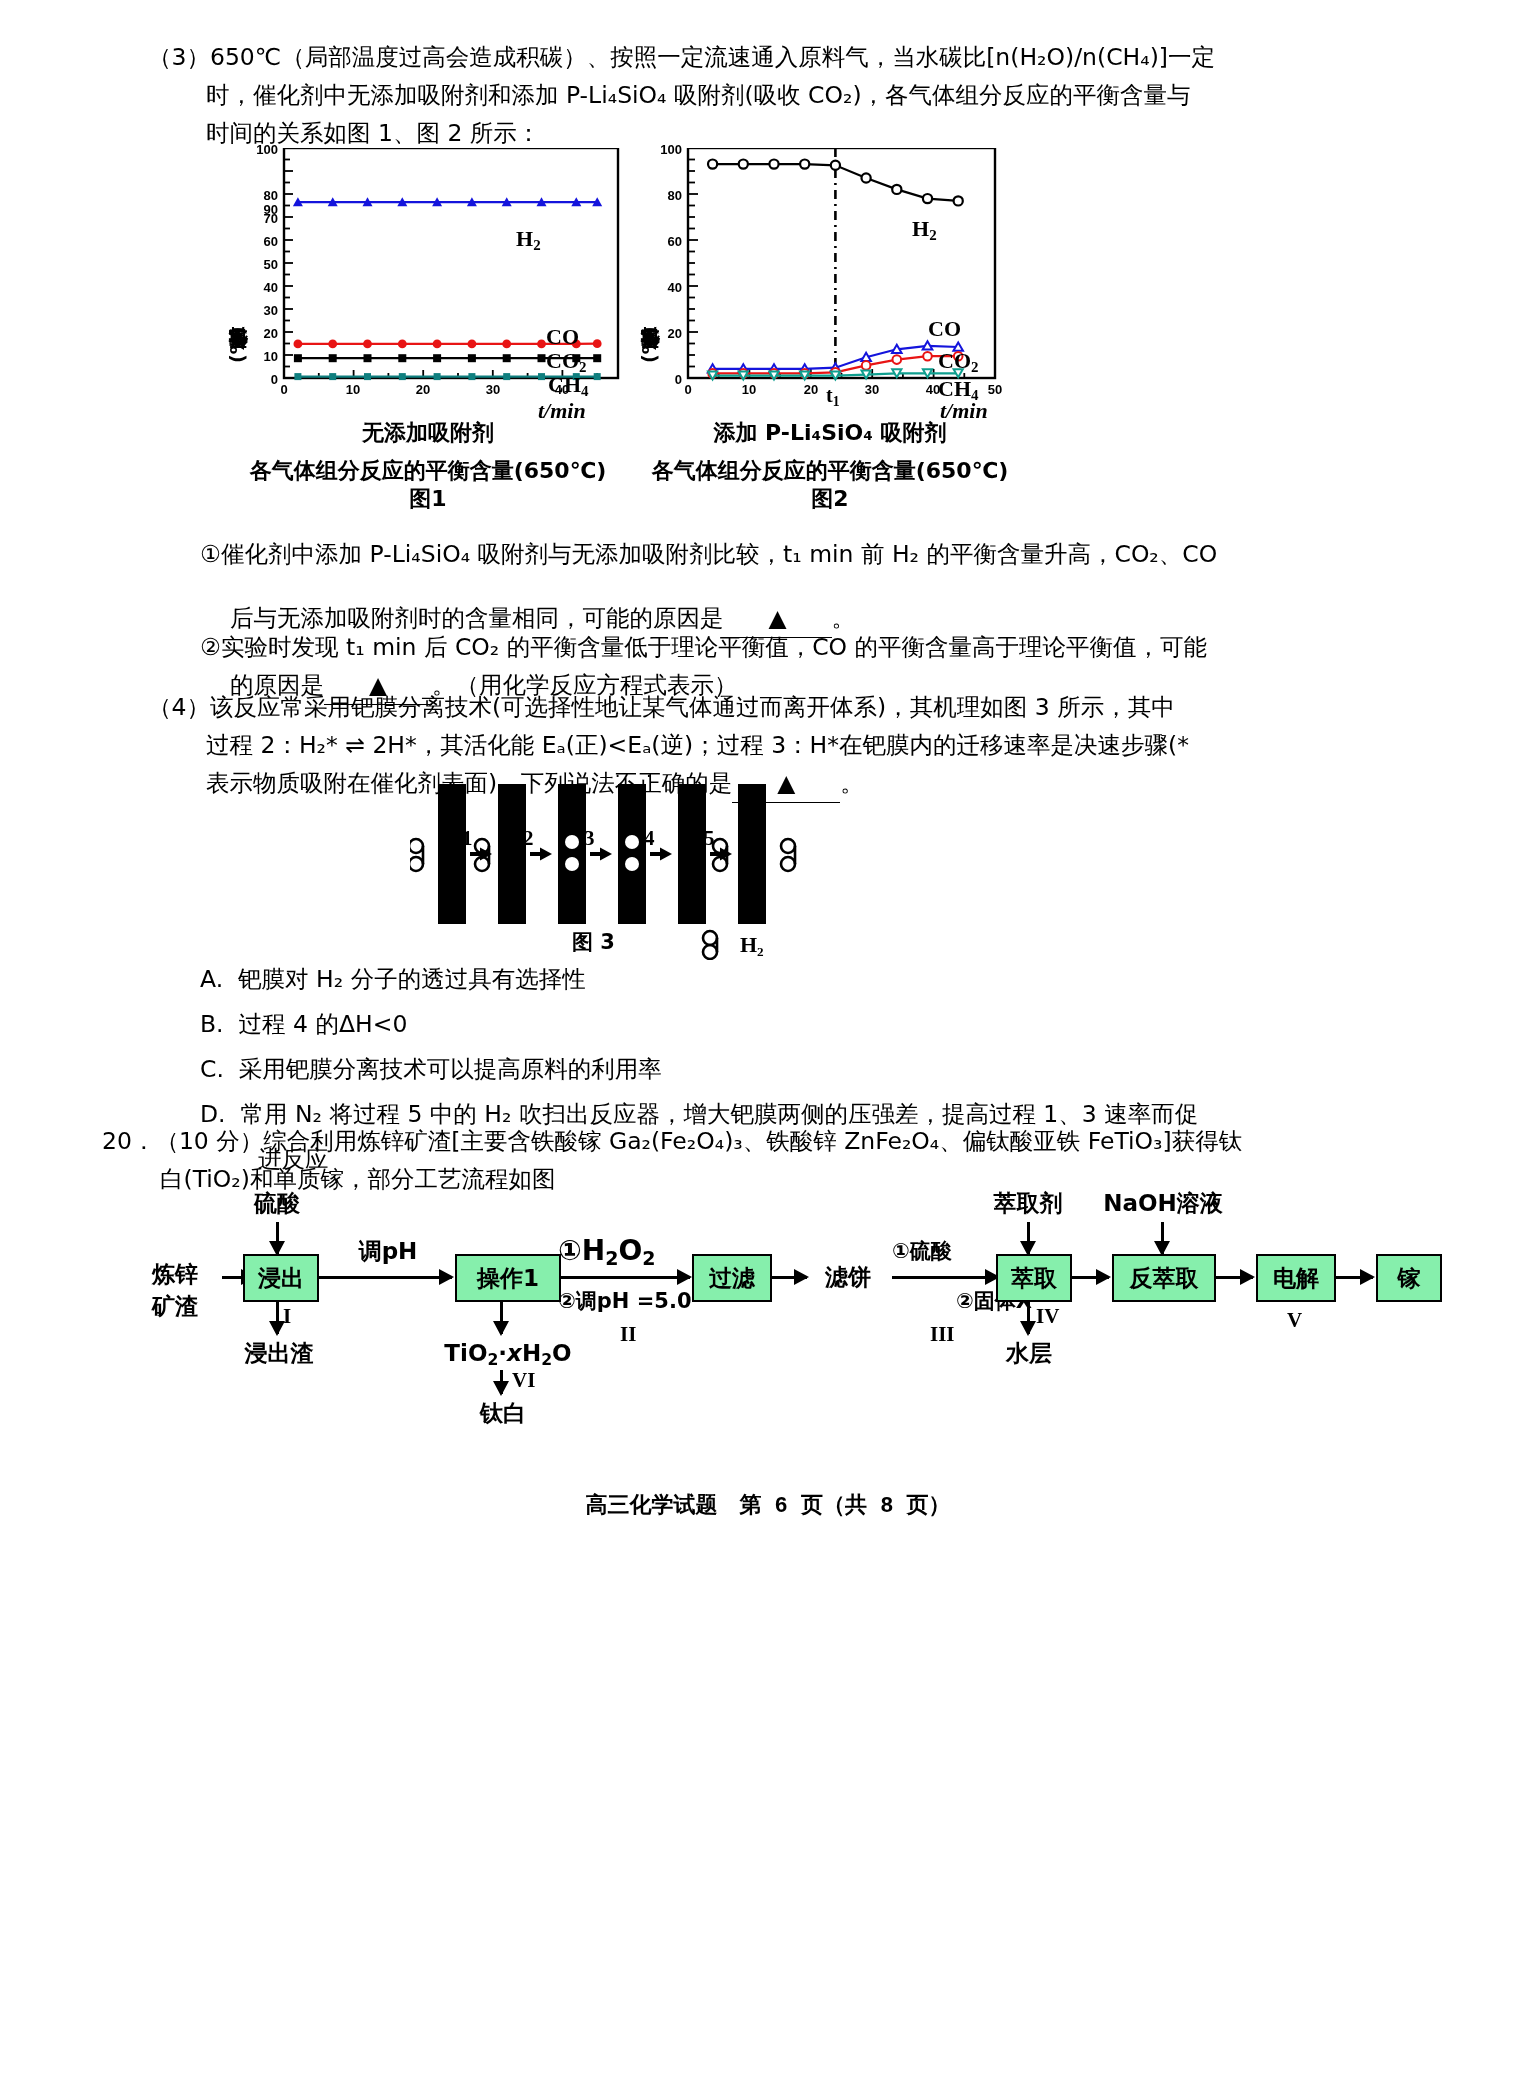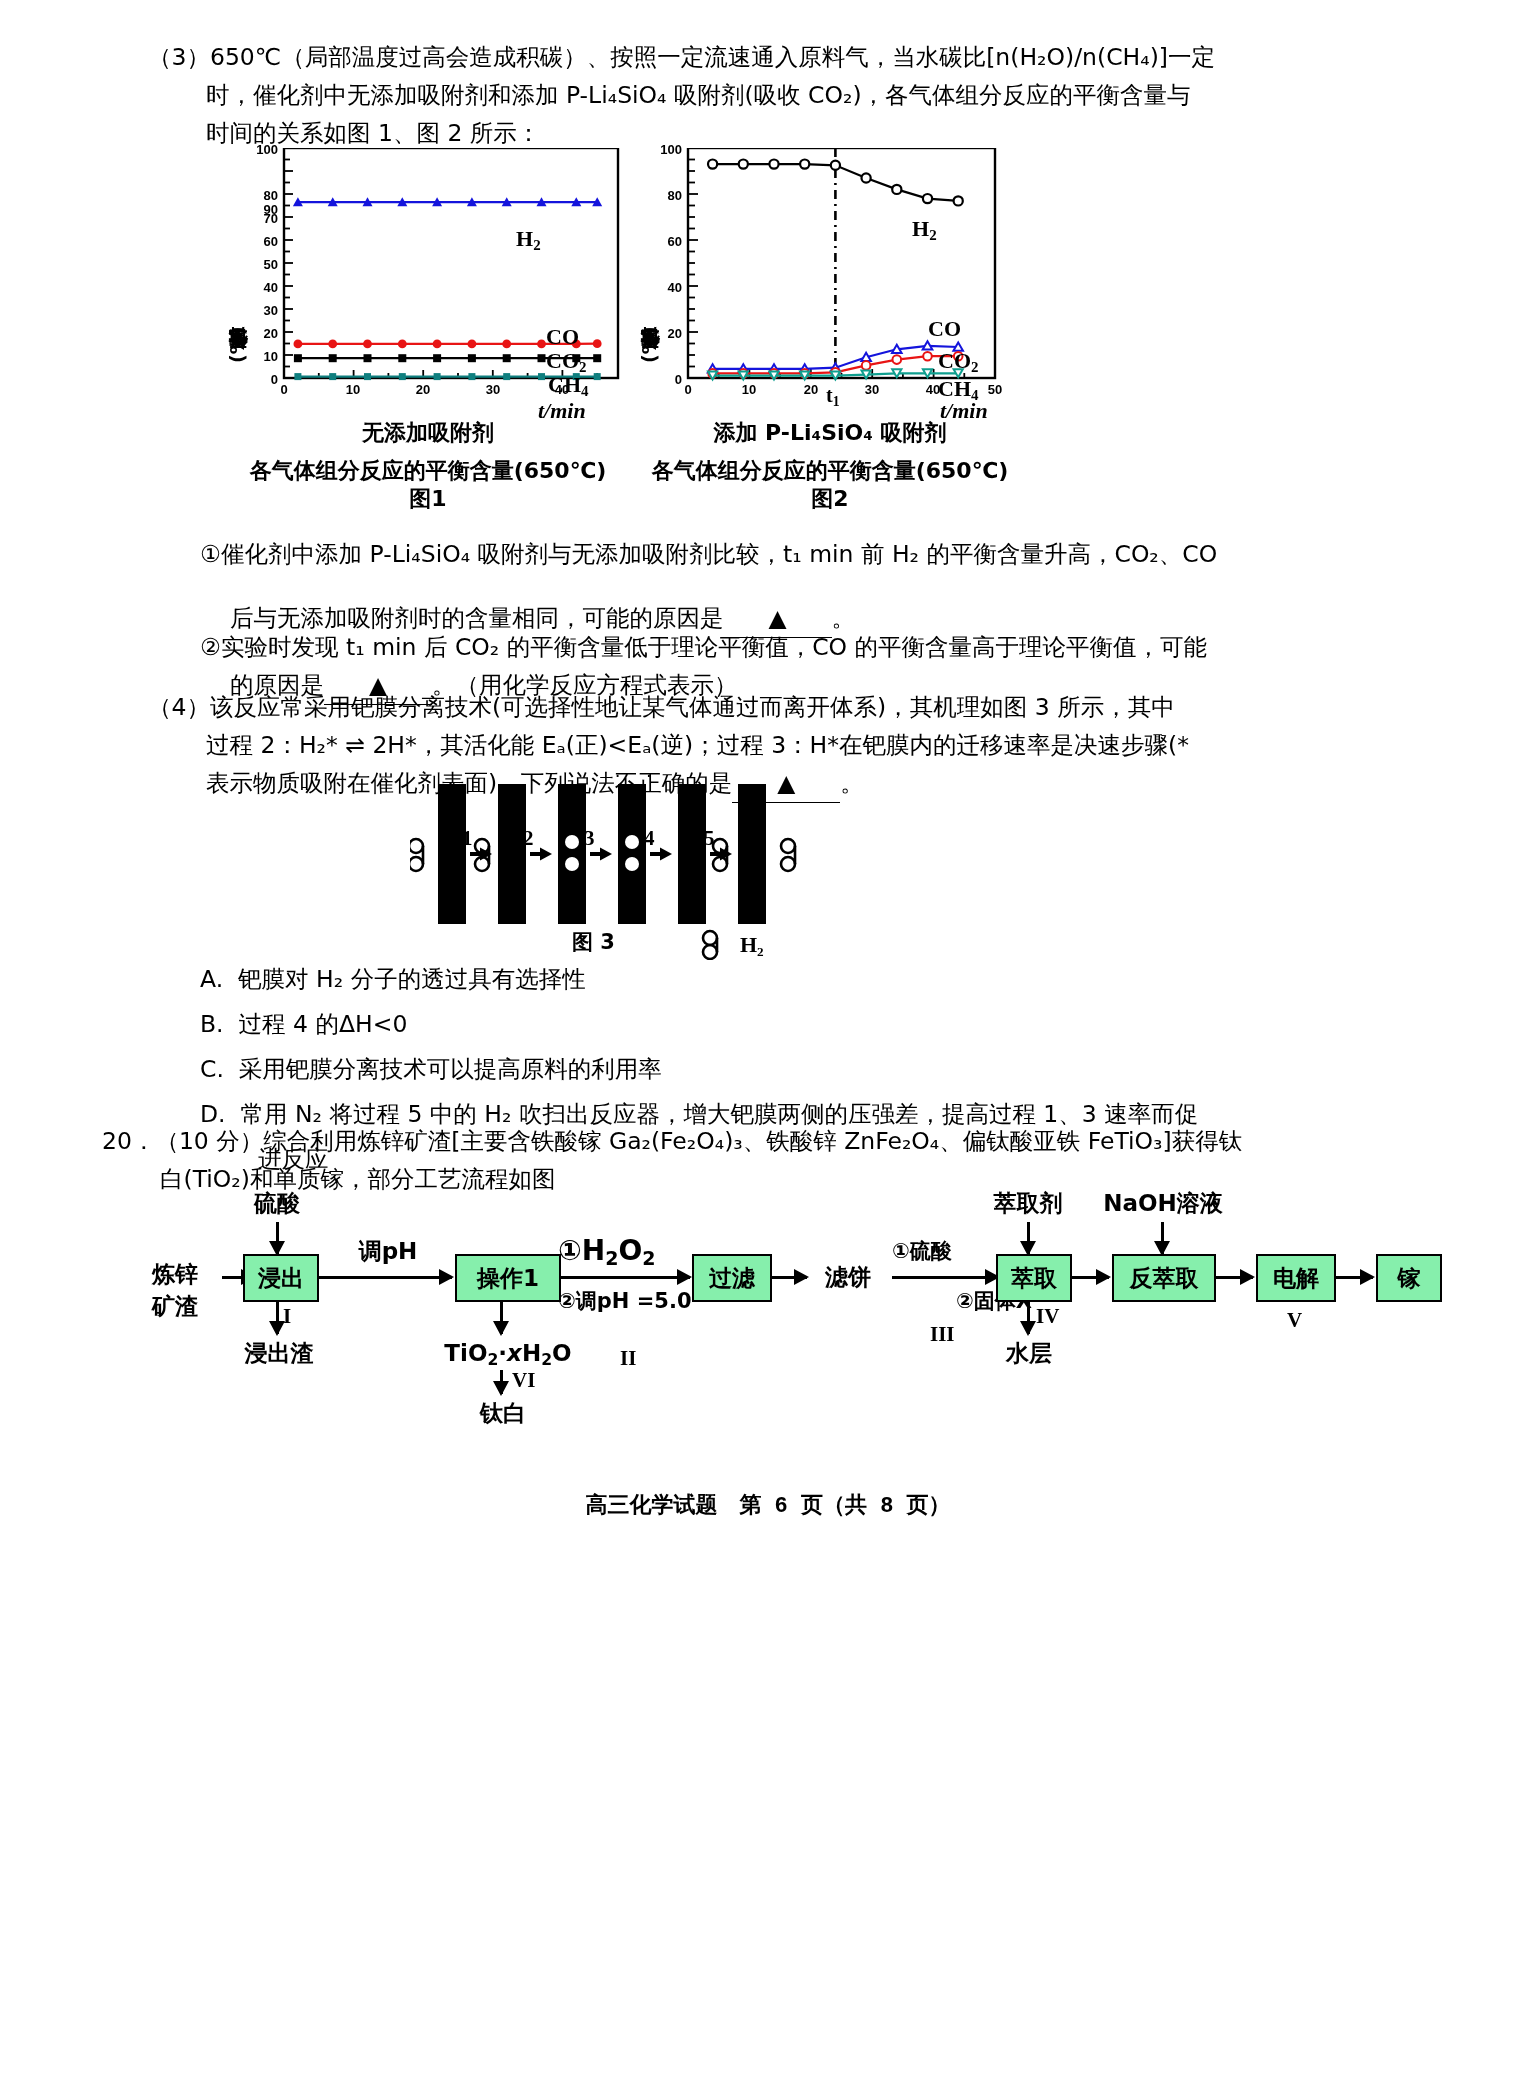--- a/index.html
+++ b/index.html
@@ -479,21 +479,21 @@
 
     <div class="varrow" style="left:370px;top:120px;height:34px;"></div>
     <div class="ftext" style="left:308px;top:158px;width:140px;">TiO<sub>2</sub>·<span class="ital">x</span>H<sub>2</sub>O</div>
     <div class="varrow" style="left:370px;top:190px;height:24px;"></div>
     <div class="fsmall" style="left:382px;top:188px;">VI</div>
     <div class="ftext" style="left:330px;top:218px;width:86px;">钛白</div>
 
     <div class="harrow" style="left:430px;top:96px;width:130px;"></div>
     <div class="ftext" style="left:428px;top:56px;width:160px;text-align:left;font-size:28px;">①H<sub>2</sub>O<sub>2</sub></div>
     <div class="ftext" style="left:428px;top:106px;width:190px;text-align:left;font-size:21px;">②调pH =5.0</div>
-    <div class="fsmall" style="left:490px;top:142px;margin-top:24px;">II</div>
+    <div class="fsmall" style="left:490px;top:142px;">II</div>
 
     <div class="fbox" style="left:562px;top:74px;width:76px;height:44px;">过滤</div>
 
     <div class="harrow" style="left:641px;top:96px;width:36px;"></div>
     <div class="ftext" style="left:678px;top:82px;width:80px;">滤饼</div>
 
     <div class="harrow" style="left:762px;top:96px;width:106px;"></div>
     <div class="ftext" style="left:762px;top:56px;width:130px;text-align:left;font-size:21px;">①硫酸</div>
     <div class="ftext" style="left:762px;top:106px;width:140px;text-align:right;font-size:21px;">②固体X</div>
     <div class="fsmall" style="left:800px;top:142px;">III</div>

